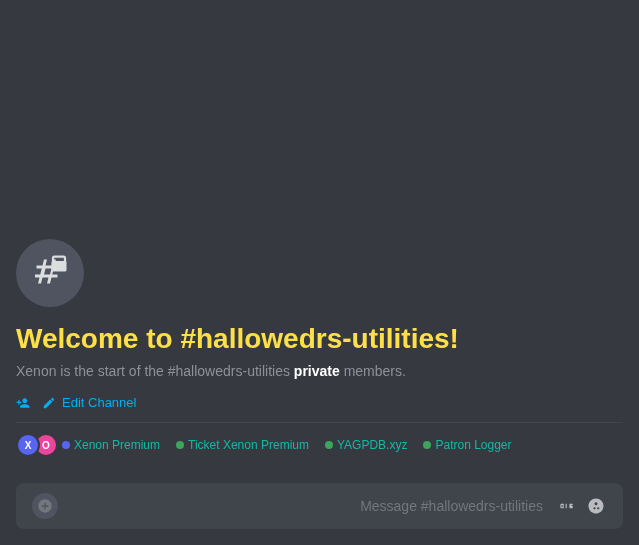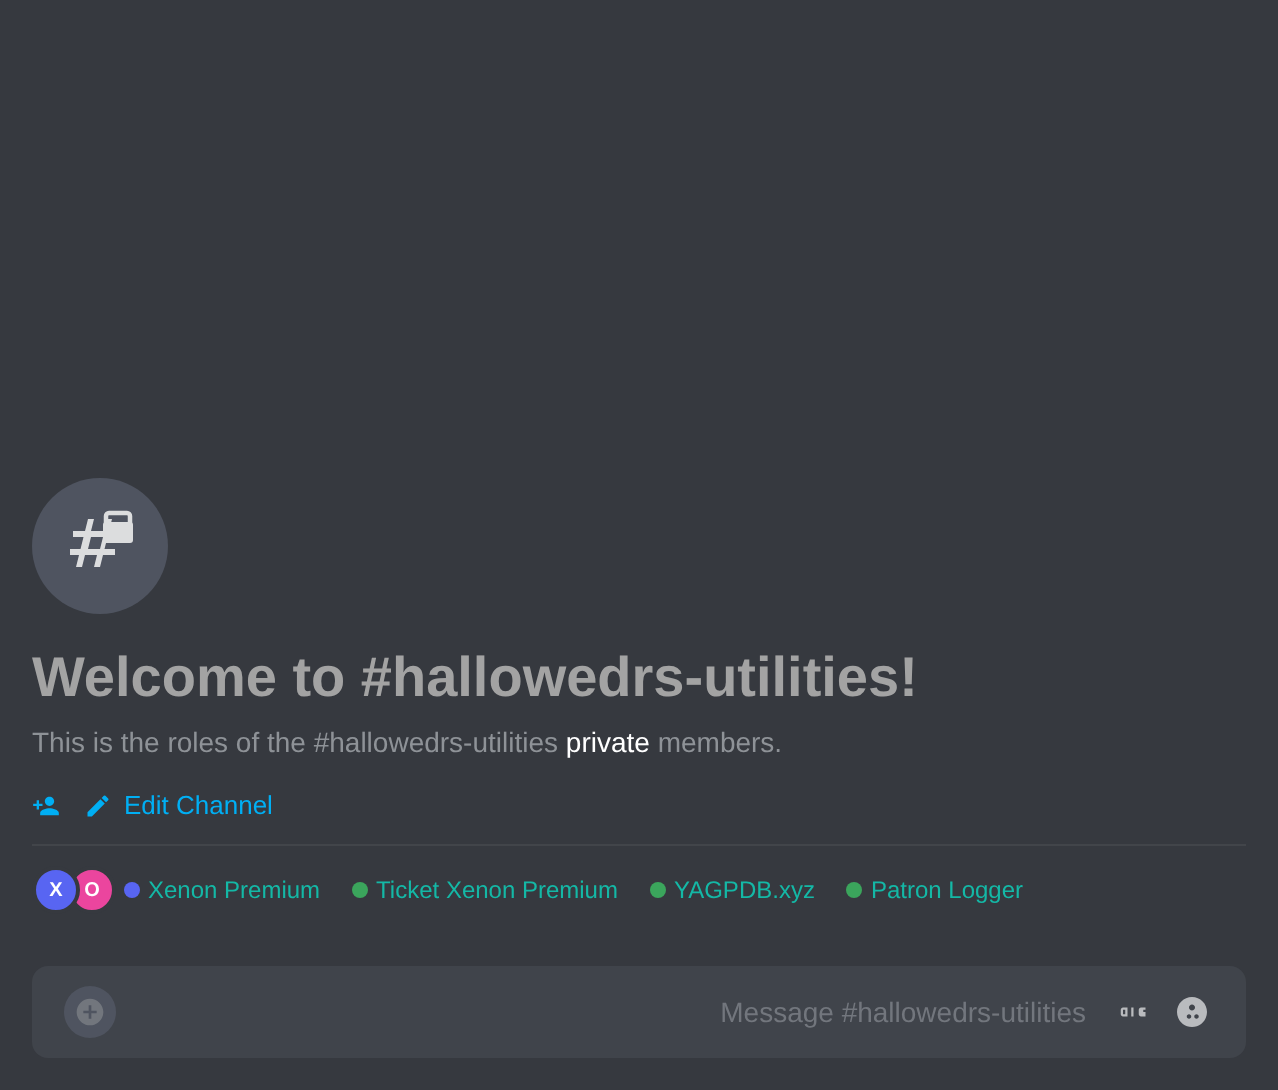--- a/index.html
+++ b/index.html
@@ -40,33 +40,33 @@
 
     .channel-icon svg {
       width: 36px;
       height: 36px;
       fill: #dcddde;
     }
 
     .welcome-title {
       font-size: 28px;
       font-weight: 700;
-      color: #a3a3a3;
+      color: #fde047;
       margin-bottom: 8px;
     }
 
     .welcome-subtitle {
       font-size: 14px;
       color: #8e9297;
       margin-bottom: 16px;
     }
 
     .welcome-subtitle strong {
       color: #ffffff;
-      font-weight: 400;
+      font-weight: 700;
     }
 
     .action-buttons {
       display: flex;
       gap: 12px;
       margin-bottom: 12px;
     }
 
     .action-btn {
       display: flex;
@@ -213,21 +213,21 @@
       <svg viewBox="0 0 24 24">
         <path d="M10 3H8l-1 4H3v2h3.5l-1 4H2v2h3l-1 4h2l1-4h4l-1 4h2l1-4h4v-2h-3.5l1-4H18V7h-3l1-4h-2l-1 4h-4l1-4zm-1 6h4l-1 4H8l1-4z"></path>
         <rect x="14" y="1" width="8" height="6" rx="1" fill="none" stroke="#dcddde" stroke-width="1.5"></rect>
         <rect x="13" y="4" width="10" height="7" rx="1"></rect>
       </svg>
     </div>
 
     <h1 class="welcome-title">Welcome to #hallowedrs-utilities!</h1>
 
     <p class="welcome-subtitle">
-      <span>This is the roles of the #hallowedrs-utilities</span>
+      <span>Xenon is the start of the #hallowedrs-utilities</span>
       <strong>private</strong>
       <span>members.</span>
     </p>
 
     <div class="action-buttons">
       <button class="action-btn">
         <svg viewBox="0 0 24 24">
           <path d="M15 12c2.21 0 4-1.79 4-4s-1.79-4-4-4-4 1.79-4 4 1.79 4 4 4zm-9-2V7H4v3H1v2h3v3h2v-3h3v-2H6zm9 4c-2.67 0-8 1.34-8 4v2h16v-2c0-2.66-5.33-4-8-4z"></path>
         </svg>
       </button>

